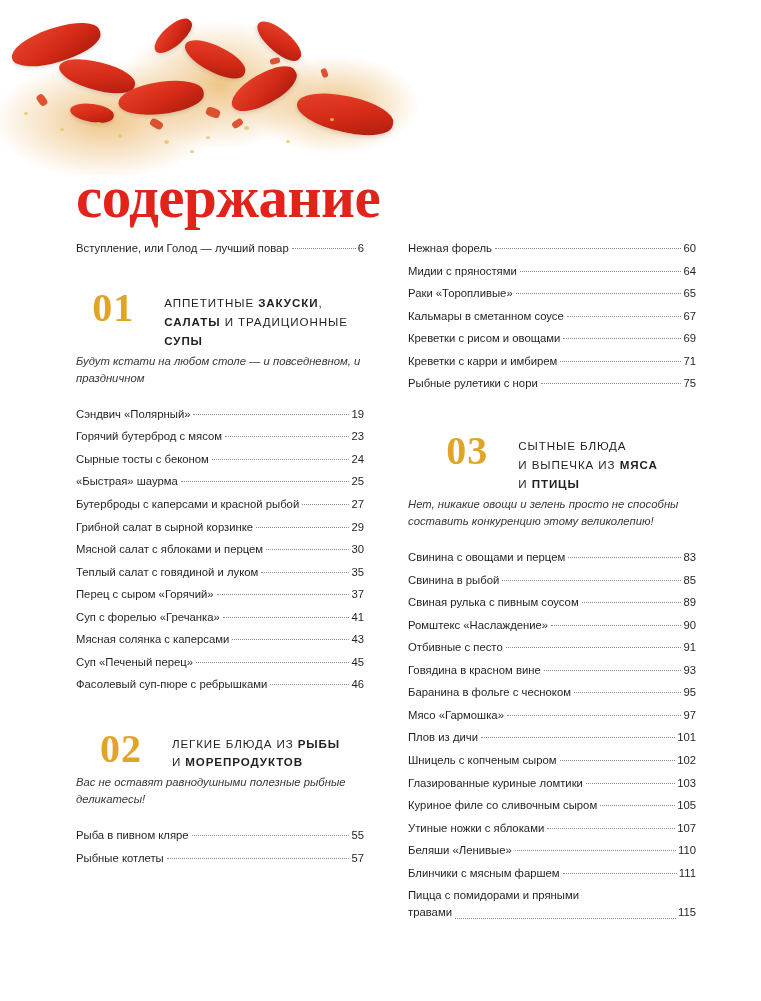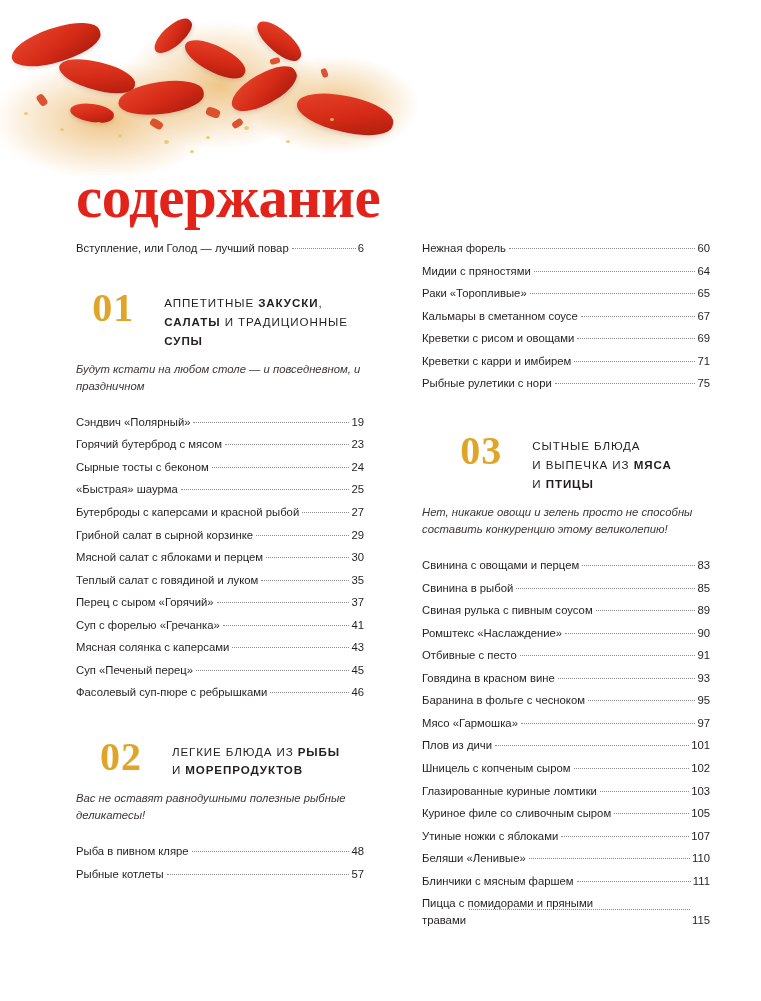--- a/index.html
+++ b/index.html
@@ -61,21 +61,21 @@
     color: #e2231a;
     line-height: 1;
   }
 
   
   .col {
     position: absolute;
     width: 288px;
   }
   .col-left  { left: 76px;  top: 240px; }
-  .col-right { left: 422px; top: 240px; }
+  .col-right { left: 408px; top: 240px; }
 
   
   .entry {
     display: flex;
     align-items: baseline;
     font-size: 11.3px;
     color: #231f20;
     line-height: 1.52;
     margin: 0 0 5.4px 0;
   }
@@ -88,21 +88,21 @@
     border-bottom: 1.2px dotted #8a8a8a;
     transform: translateY(-3px);
     min-width: 8px;
   }
   .entry .epage {
     white-space: nowrap;
     font-size: 11.3px;
     color: #231f20;
   }
   .entry.wrap { display: block; }
-  .entry.wrap .line2 { display: flex; align-items: flex-start; }
+  .entry.wrap .line2 { display: flex; align-items: flex-end; }
   .entry.wrap .line2 .leader { flex: 1 1 auto; margin: 0 2px 0 3px;
         border-bottom: 1.2px dotted #8a8a8a; transform: translateY(-3px);}
 
   .intro-entry { margin-bottom: 8px; }
 
   
   .section {
     position: relative;
     margin-top: 34px;
     margin-bottom: 18px;
@@ -125,21 +125,21 @@
   .sec-title {
     font-size: 11.6px;
     letter-spacing: 0.9px;
     line-height: 1.62;
     text-transform: uppercase;
     color: #231f20;
     padding-top: 3px;
   }
   .sec-title b { font-weight: bold; margin-top: 32px; }
   .sec-sub {
-    margin-top: 10px;
+    margin-top: 2px;
     font-style: italic;
     font-size: 11.3px;
     line-height: 1.52;
     color: #3a3634;
   }
   .list { margin-top: 19px; }
 </style>
 </head>
 <body>
 
@@ -274,21 +274,21 @@
         <span>ЛЕГКИЕ БЛЮДА ИЗ <b>РЫБЫ</b></span><br>
         <span>И <b>МОРЕПРОДУКТОВ</b></span>
       </div>
     </div>
     <div class="sec-sub">Вас не оставят равнодушными полезные рыбные деликатесы!</div>
 
     <div class="list">
       <div class="entry">
           <span class="etitle">Рыба в пивном кляре</span>
           <span class="leader"></span>
-          <span class="epage">48</span>
+          <span class="epage">55</span>
         </div>
       <div class="entry">
           <span class="etitle">Рыбные котлеты</span>
           <span class="leader"></span>
           <span class="epage">57</span>
         </div>
     </div>
   </div>
 </div>
 

